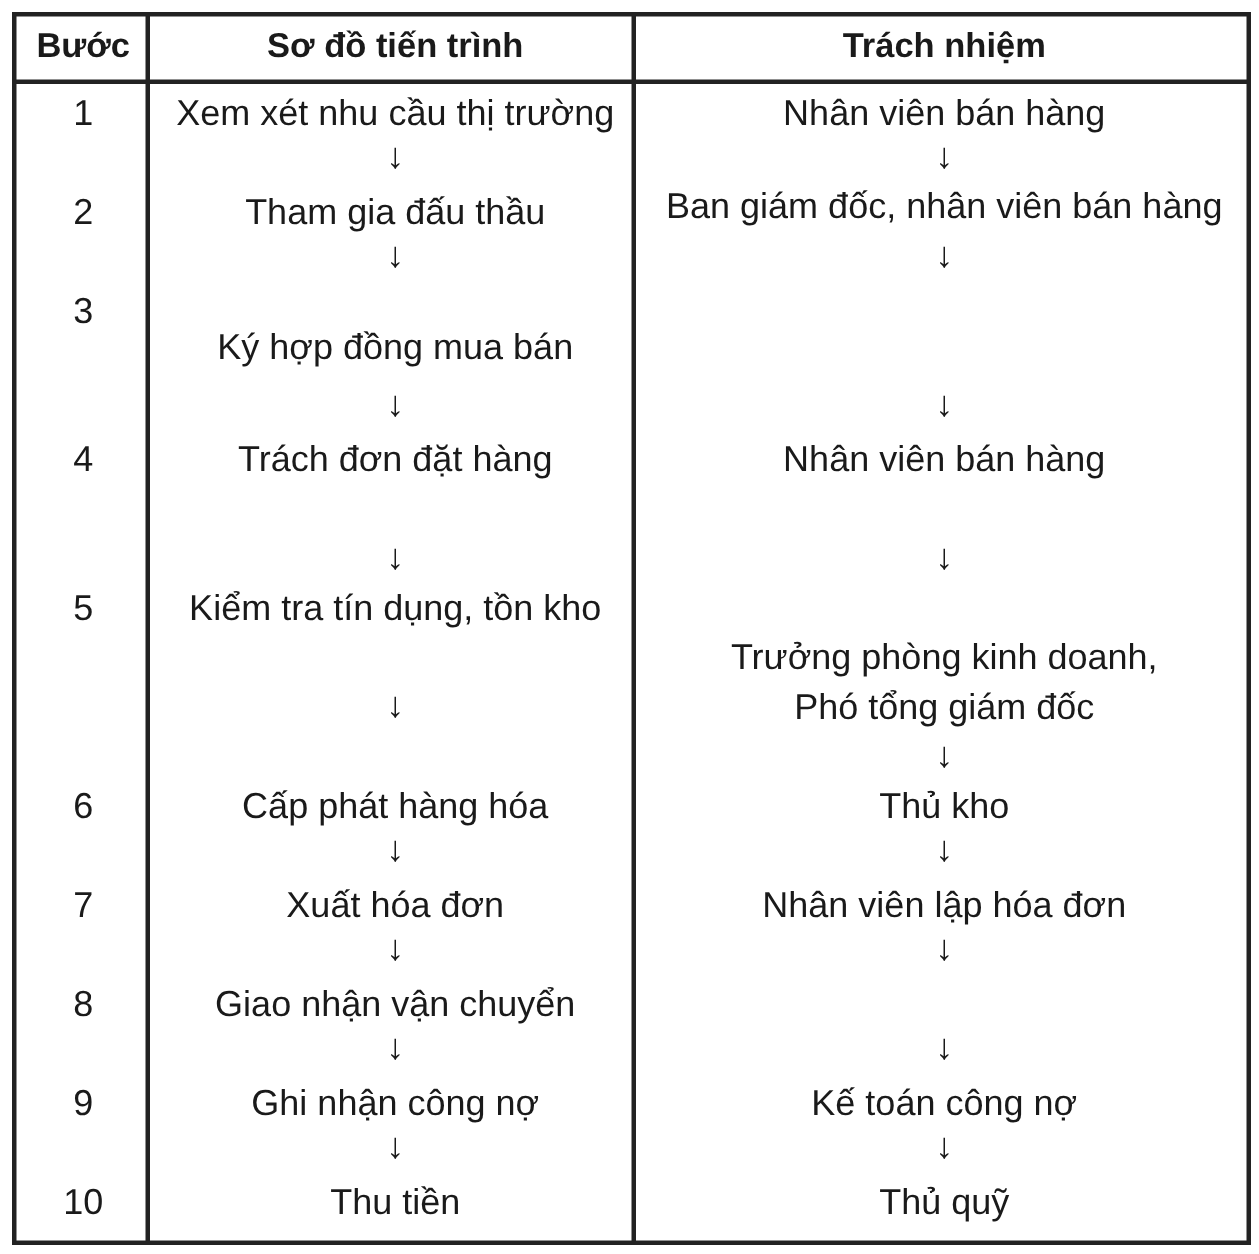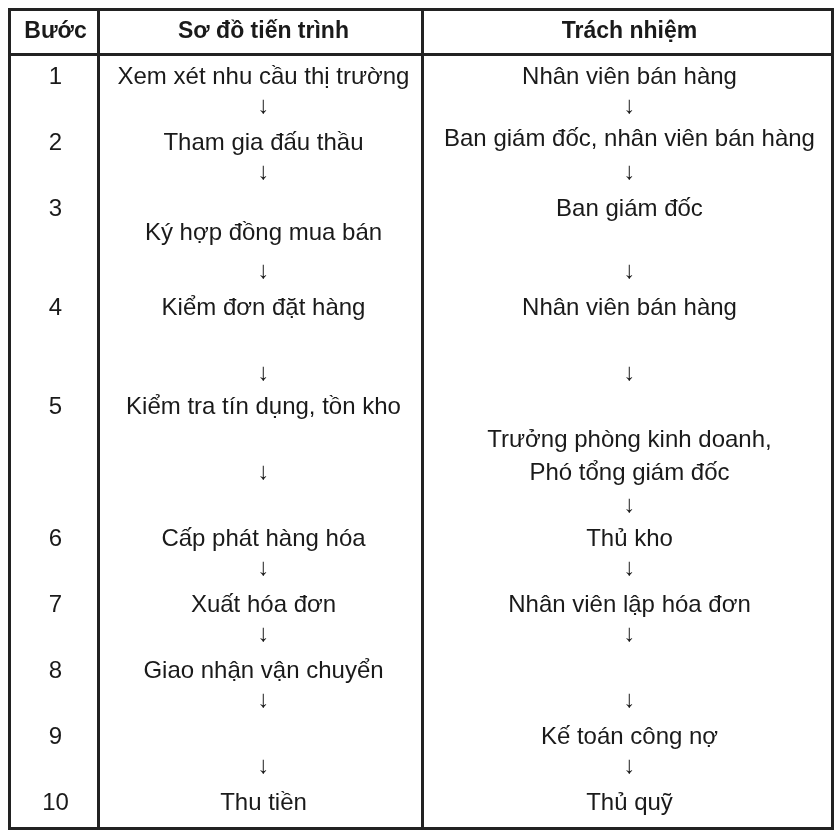--- a/index.html
+++ b/index.html
@@ -32,25 +32,24 @@
     <div class="t c2" style="top: 62px;">Nhân viên bán hàng</div>
     <div class="t c1" style="top: 91px;">↓</div>
     <div class="t c2" style="top: 91px;">↓</div>
     <div class="t c0" style="top: 128px;">2</div>
     <div class="t c1" style="top: 128px;">Tham gia đấu thầu</div>
     <div class="t c2" style="top: 124px;">Ban giám đốc, nhân viên bán hàng</div>
     <div class="t c1" style="top: 157px;">↓</div>
     <div class="t c2" style="top: 157px;">↓</div>
     <div class="t c0" style="top: 194px;">3</div>
     <div class="t c1" style="top: 194px; margin-top: 24px;">Ký hợp đồng mua bán</div>
-    <div class="t c2" style="top: 194px;">Ban giám đốc</div>
     <div class="t c1" style="top: 256px;">↓</div>
     <div class="t c2" style="top: 256px;">↓</div>
     <div class="t c0" style="top: 293px;">4</div>
-    <div class="t c1" style="top: 293px;">Kiểm đơn đặt hàng</div>
+    <div class="t c1" style="top: 293px;">Trách đơn đặt hàng</div>
     <div class="t c2" style="top: 293px;">Nhân viên bán hàng</div>
     <div class="t c1" style="top: 358px;">↓</div>
     <div class="t c2" style="top: 358px;">↓</div>
     <div class="t c0" style="top: 392px;">5</div>
     <div class="t c1" style="top: 392px;">Kiểm tra tín dụng, tồn kho</div>
     <div class="t c2" style="top: 425px;">Trưởng phòng kinh doanh,</div>
     <div class="t c2" style="top: 458px;">Phó tổng giám đốc</div>
     <div class="t c1" style="top: 457px;">↓</div>
     <div class="t c2" style="top: 490px;">↓</div>
     <div class="t c0" style="top: 524px;">6</div>
@@ -61,19 +60,20 @@
     <div class="t c0" style="top: 590px;">7</div>
     <div class="t c1" style="top: 590px;">Xuất hóa đơn</div>
     <div class="t c2" style="top: 590px;">Nhân viên lập hóa đơn</div>
     <div class="t c1" style="top: 619px;">↓</div>
     <div class="t c2" style="top: 619px;">↓</div>
     <div class="t c0" style="top: 656px;">8</div>
     <div class="t c1" style="top: 656px;">Giao nhận vận chuyển</div>
     <div class="t c1" style="top: 685px;">↓</div>
     <div class="t c2" style="top: 685px;">↓</div>
     <div class="t c0" style="top: 722px;">9</div>
+    <div class="t c1" style="top: 722px;">Ghi nhận công nợ</div>
     <div class="t c2" style="top: 722px;">Kế toán công nợ</div>
     <div class="t c1" style="top: 751px;">↓</div>
     <div class="t c2" style="top: 751px;">↓</div>
     <div class="t c0" style="top: 788px;">10</div>
     <div class="t c2" style="top: 788px;">Thủ quỹ</div>
     <div class="t c1" style="top: 788px;">Thu tiền</div>
   </div>
 
 </body></html>

